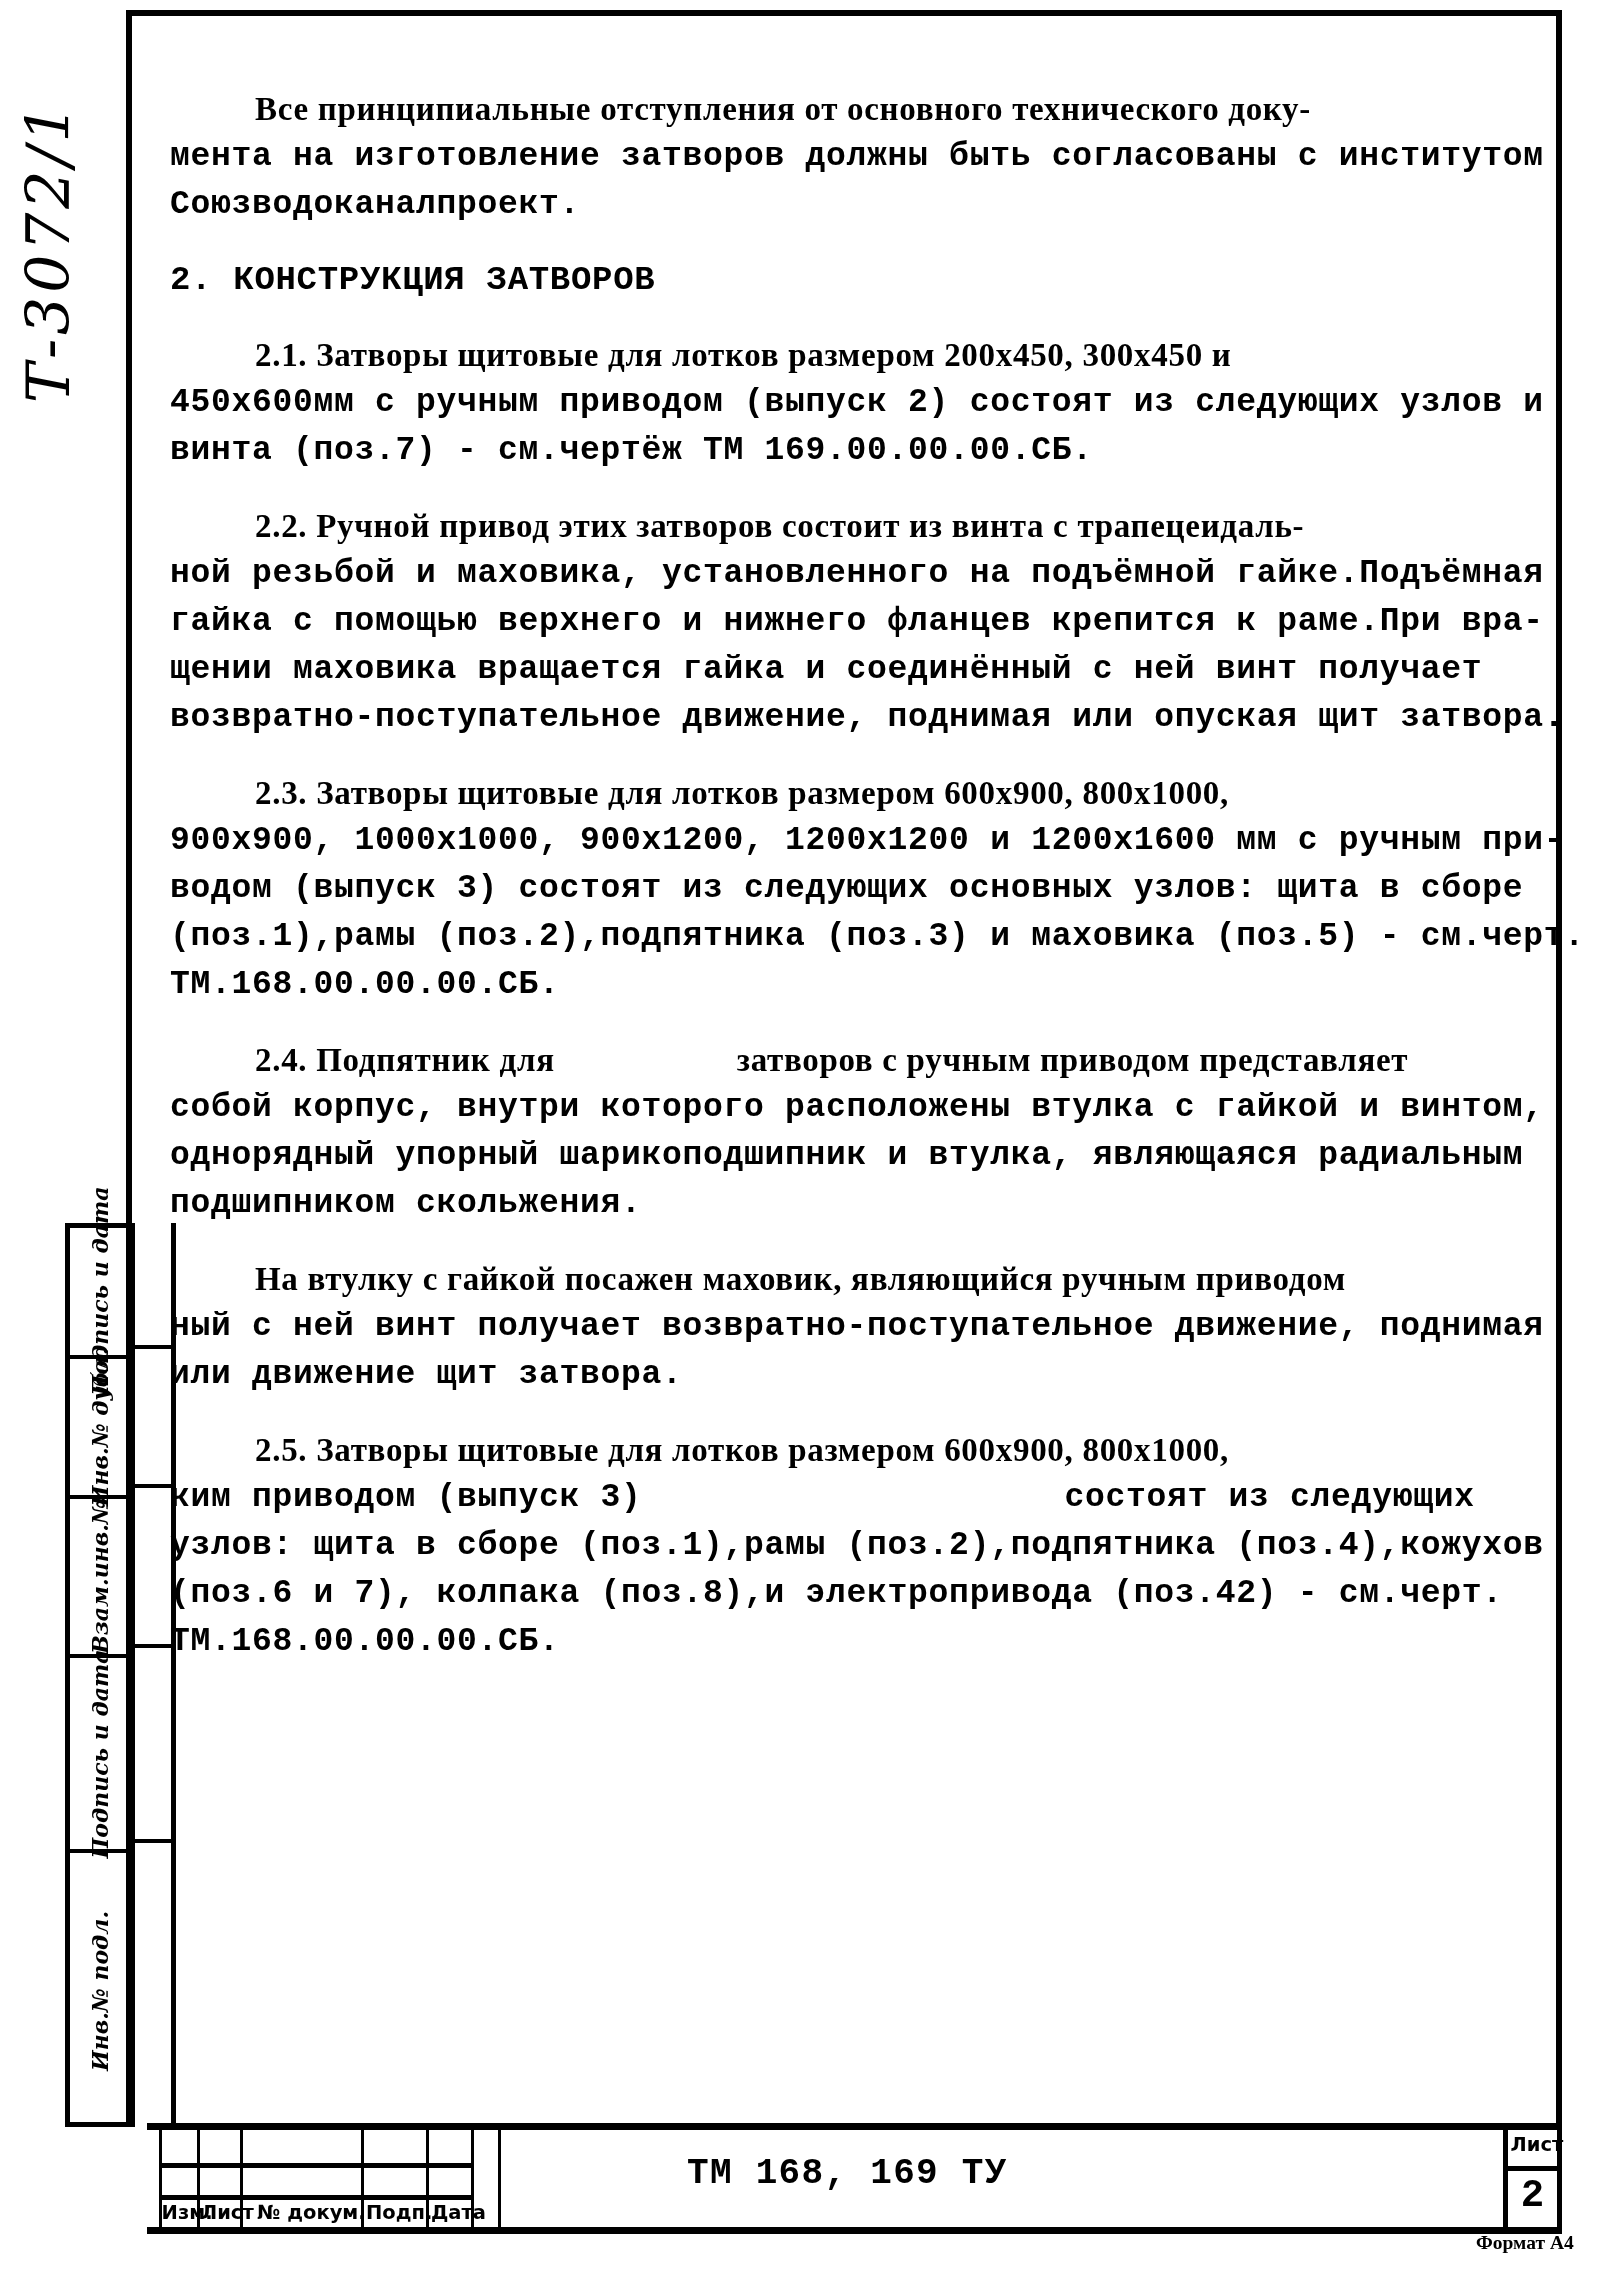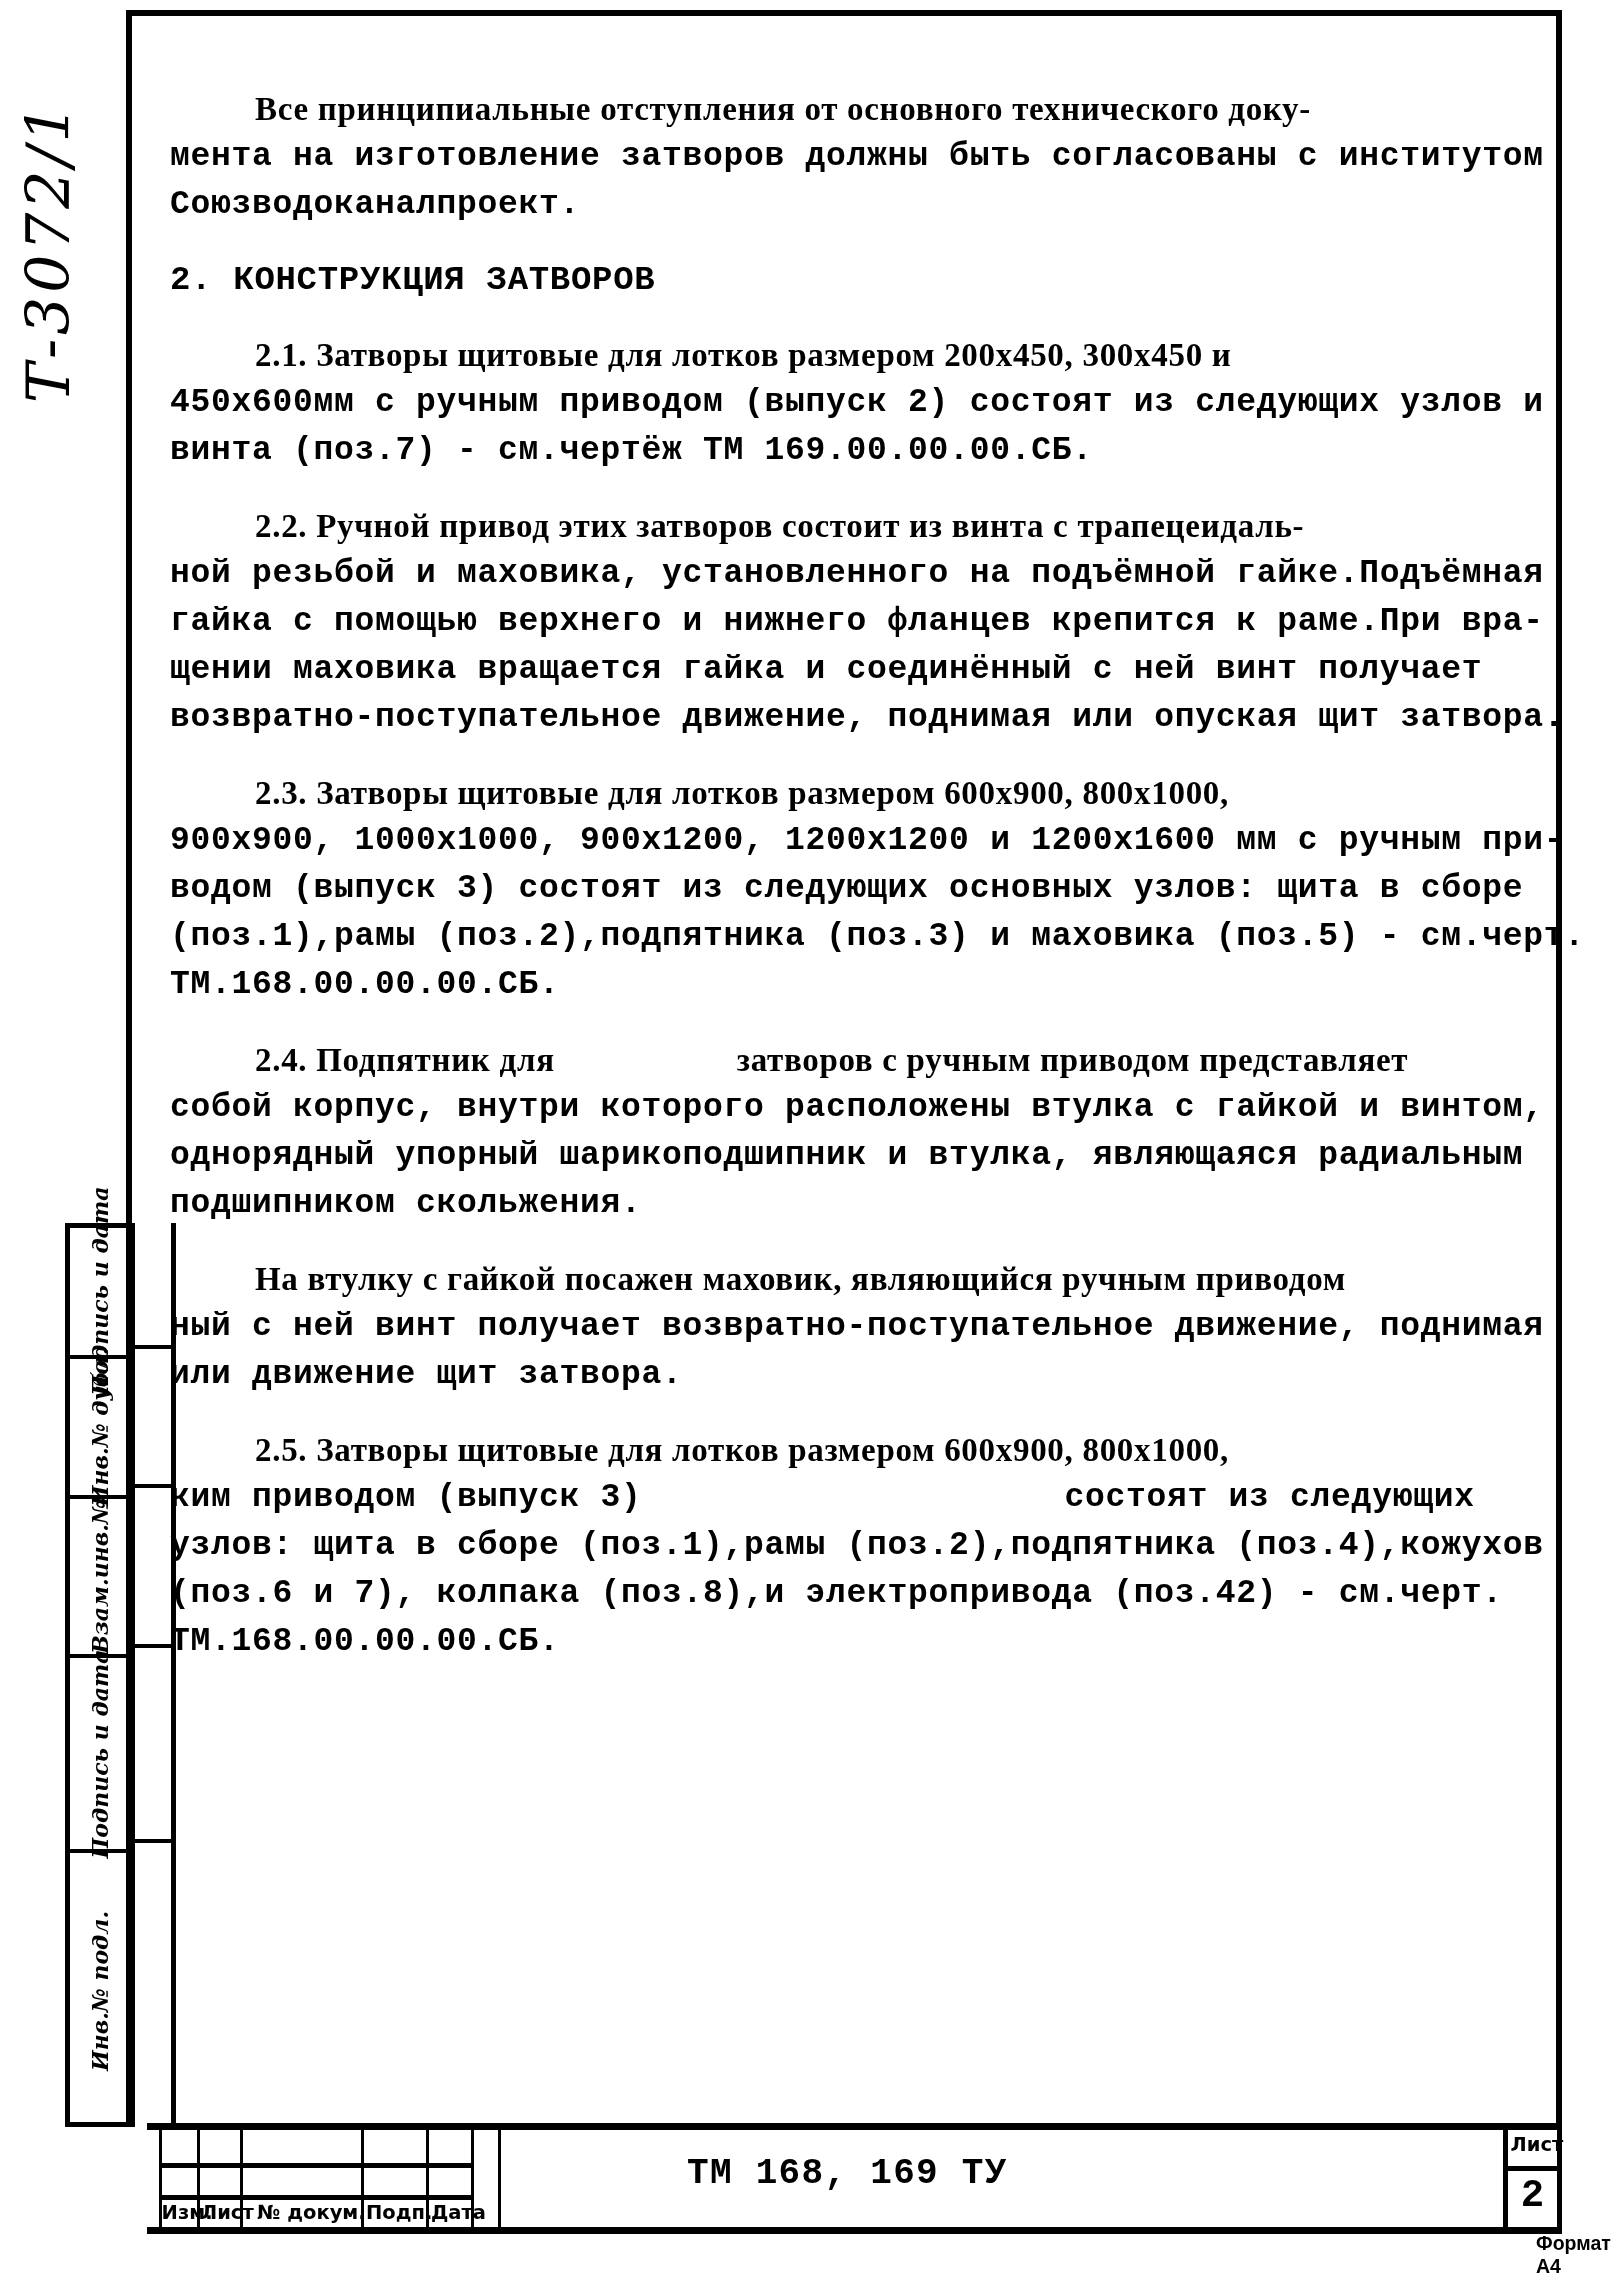--- a/index.html
+++ b/index.html
@@ -47,22 +47,22 @@
               font-family: "DejaVu Sans", sans-serif; white-space: nowrap; }
   .tb-title { position: absolute; left: 540px; top: 23.4px; font-size: 36px; font-weight: bold; letter-spacing: 1.3px; }
   .tb-sheet { position: absolute; right: 0; top: 0; width: 59px; height: 100%;
               border-left: 5.2px solid #000; border-right: 5.2px solid #000; box-sizing: border-box; }
   .tb-sheet-label { position: absolute; top: 2.6px; left: 2.6px; font-size: 19.5px; font-weight: bold;
                     font-family: "DejaVu Sans", sans-serif; }
   .tb-sheet-sep { position: absolute; top: 36px; left: 0; right: 0; border-top: 5.2px solid #000; }
   .tb-sheet-no { position: absolute; top: 44px; left: 0; right: 0; text-align: center; font-size: 39px; font-weight: bold; }
 
   .footer-code { position: absolute; left: 152px; top: 2237px; font-size: 30px; font-weight: bold; letter-spacing: 2.6px; margin-top: 44px; }
-  .format { position: absolute; left: 1536px; top: 2232px; font-size: 19.5px; font-weight: bold;
-            font-family: Liberation Sans, sans-serif; }
+  .format { position: absolute; left: 1476px; top: 2232px; font-size: 19.5px; font-weight: bold;
+            font-family: Liberation Serif, serif; }
 </style>
 </head>
 <body>
 
 <div class="frame"></div>
 
 <div class="archive-no">Т-3072/1</div>
 
 <div class="content">
   <p>

